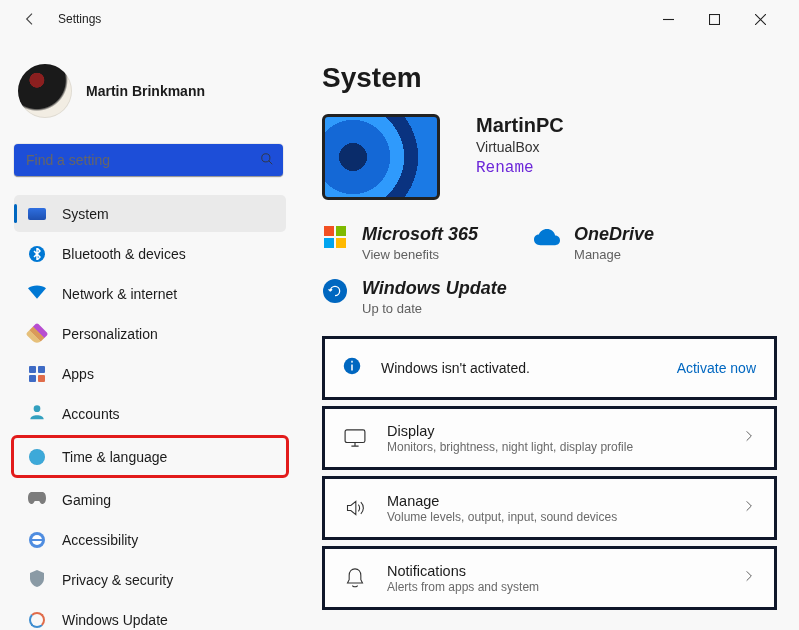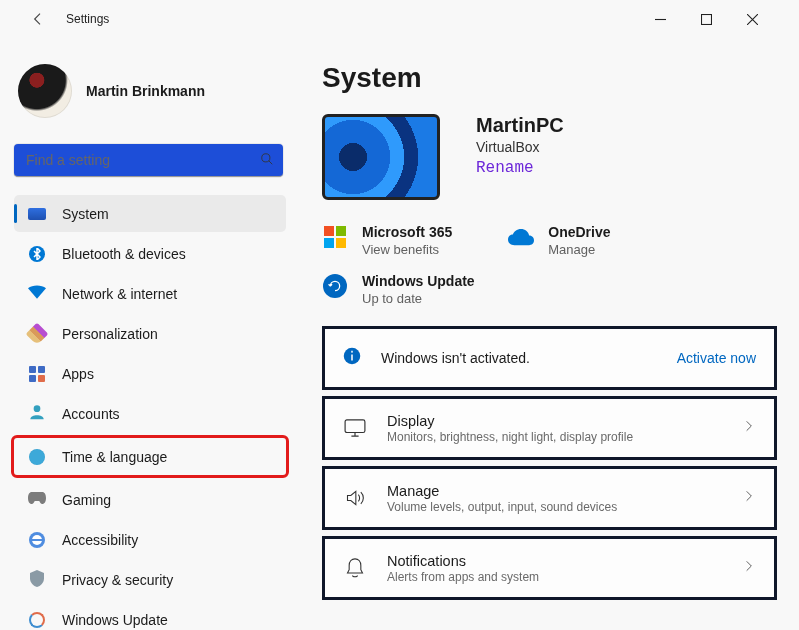--- a/index.html
+++ b/index.html
@@ -1,19 +1,19 @@
 <!DOCTYPE html>
 <html><head>
 <meta charset="utf-8">
 <style>
   * { box-sizing: border-box; margin: 0; padding: 0; font-family: "Segoe UI Variable", "Segoe UI", Arial, sans-serif; }
   body { width: 799px; height: 630px; background: #f8f8f8; color: #1b1b1b; overflow: hidden; position: relative; }
 
   
-  .titlebar { height: 38px; display: flex; align-items: center; padding: 0 24px; }
+  .titlebar { height: 38px; display: flex; align-items: center; padding: 0 16px; }
   .back-btn { width: 28px; height: 28px; display:flex; align-items:center; justify-content:center; border-radius:4px; }
   .back-btn svg { width:16px; height:16px; stroke:#444; }
   .titlebar .title { font-size:12px; margin-left: 14px; color:#222;}
   .win-controls { margin-left:auto; display:flex; }
   .win-btn { width:46px; height:30px; display:flex; align-items:center; justify-content:center; }
   .win-btn svg { width:11px; height:11px; stroke:#222; fill:none; stroke-width:1.1; }
 
   .app { display:flex; height: calc(630px - 38px);}
   
   
@@ -59,21 +59,21 @@
   
   .hero { display:flex; gap:36px; align-items:flex-start; margin-bottom:24px;}
   .pc-thumb { width:118px; height:86px; border:3px solid #222; border-radius:6px; background: radial-gradient(circle at 25% 50%, #0a2c6a 0 15%, #1468d6 15% 40%, #2f9afc 40% 55%, #0a3380 55% 70%, #1b7ae5 70% 100%); }
   .pc-info .pc-name { font-size:20px; font-weight:600;}
   .pc-info .pc-sub { font-size:14px; color:#333; margin-top:2px;}
   .pc-info .rename { font-size:16px; color:#6d28d9; margin-top:4px; display:inline-block;font-family:Liberation Mono, monospace;}
   
   .tiles { display:flex; gap:56px; margin-bottom:16px;}
   .tile { display:flex; gap:14px; align-items:flex-start;}
   .tile .tic { width:26px; height:26px; display:flex; align-items:center; justify-content:center;}
-  .tile .ttitle { font-size:14px; font-weight:600;}
+  .tile .ttitle { font-size:18px; font-weight:600;font-style:italic;}
   .tile .tsub { font-size:13px; color:#606060; margin-top:2px;}
   .m365{ width:22px;height:22px; display:grid; grid-template-columns:1fr 1fr; grid-template-rows:1fr 1fr; gap:2px;}
   .m365 span:nth-child(1){background:#f25022;} .m365 span:nth-child(2){background:#7fba00;}
   .m365 span:nth-child(3){background:#00a4ef;} .m365 span:nth-child(4){background:#ffb900;}
   .onedrive svg{ width:26px; height:18px; fill:#0078d4;}
   .wupd-ic{ width:24px;height:24px;border-radius:50%;background:#0067c0;display:flex;align-items:center;justify-content:center;}
   .wupd-ic svg{width:14px;height:14px;stroke:#fff;fill:none;stroke-width:2.2;}
   
   .tile-single{ margin-bottom:20px;}
 

